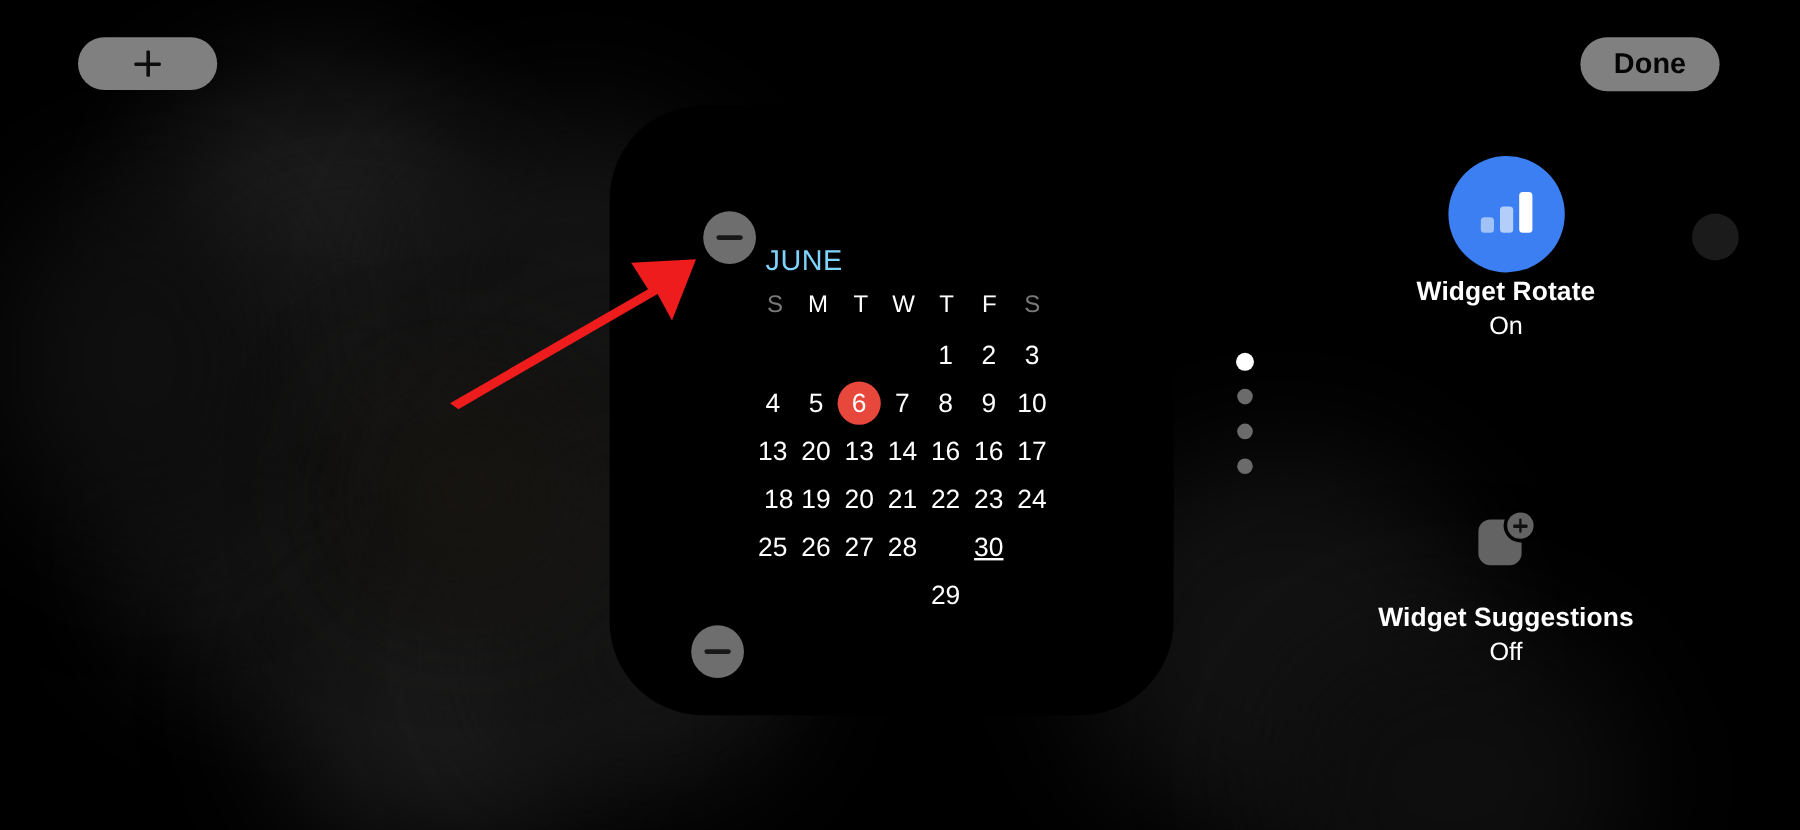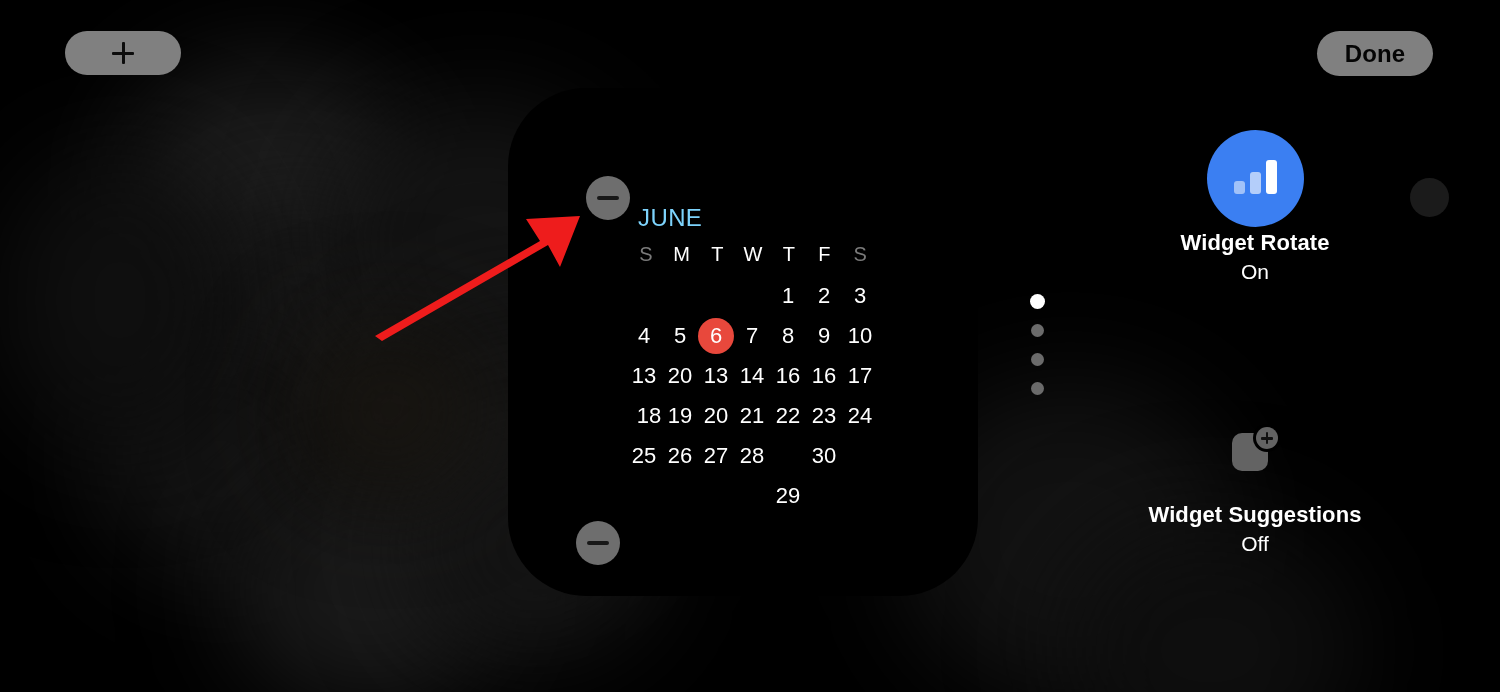--- a/index.html
+++ b/index.html
@@ -399,21 +399,21 @@
           <div class="day-cell" style="left: 144px;">22</div>
           <div class="day-cell" style="left: 180px;">23</div>
           <div class="day-cell" style="left: 216px;">24</div>
         </div>
         <div class="day-row">
           <div class="day-cell" style="left: 0px;">25</div>
           <div class="day-cell" style="left: 36px;">26</div>
           <div class="day-cell" style="left: 72px;">27</div>
           <div class="day-cell" style="left: 108px;">28</div>
           <div class="day-cell" style="left: 144px; margin-top: 40px;">29</div>
-          <div class="day-cell" style="left: 180px;">30</div>
+          <div class="day-cell" style="left: 180px; text-decoration: underline;">30</div>
         </div>
       </div>
   </div>
 
   <button class="minus-badge" id="minus-top">
     <span class="bar"></span>
   </button>
   <button class="minus-badge" id="minus-bottom">
     <span class="bar"></span>
   </button>

